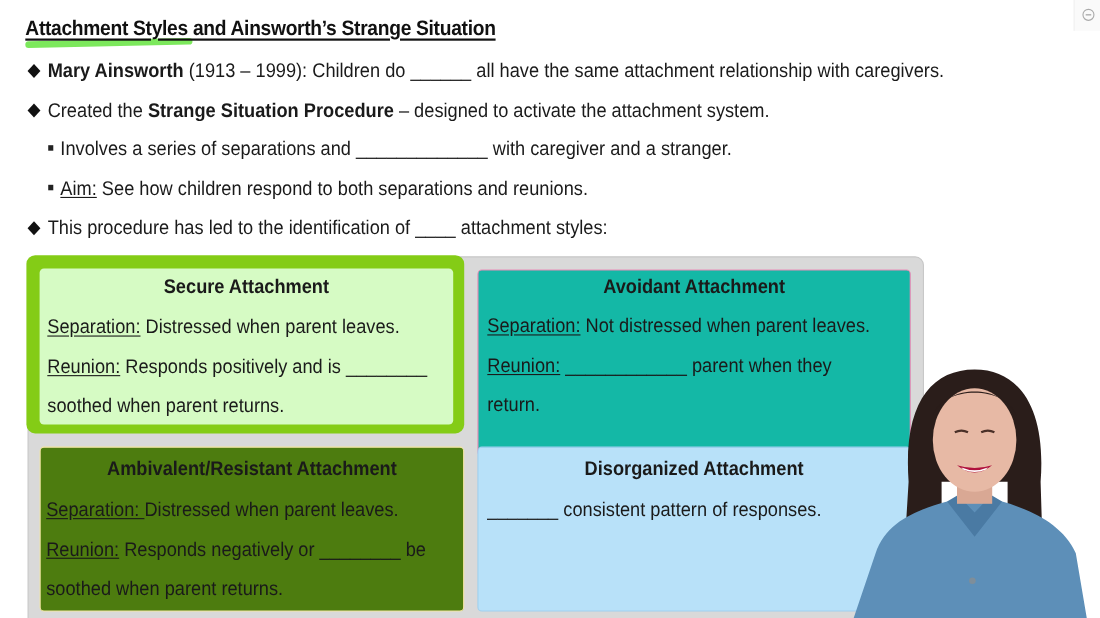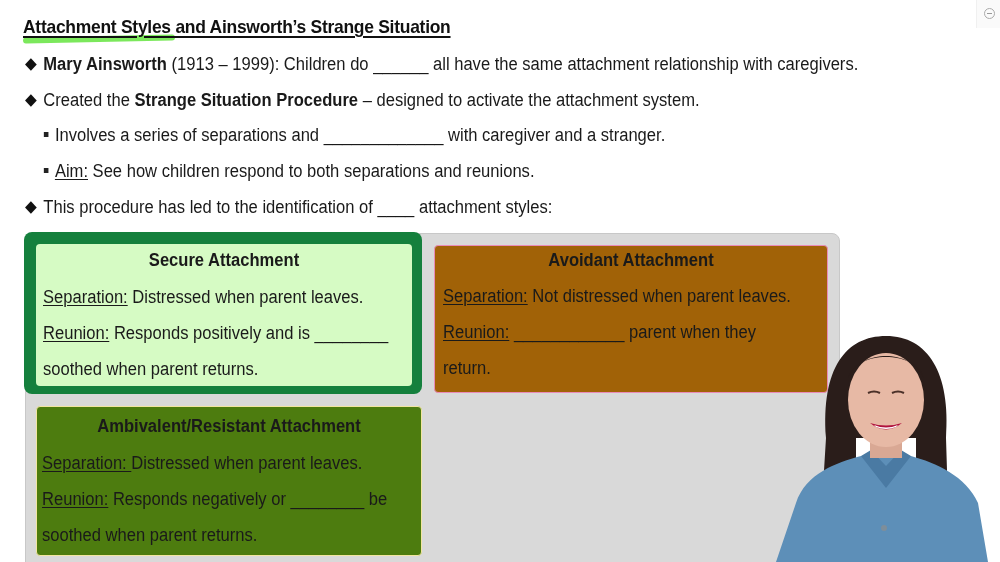--- a/index.html
+++ b/index.html
@@ -55,29 +55,29 @@
       transform: scaleX(0.92);
     }
     .card .card-line {
       position: absolute; left: 8px; font-size: 18px; white-space: nowrap;
       transform: scaleX(0.92); transform-origin: left center;
     }
     .card u { text-underline-offset: 2px; }
 
     .card-secure {
       left: 24px; top: 232px; width: 398px; height: 162px;
-      background: #15803d; border-radius: 8px;
+      background: #84cc16; border-radius: 8px;
     }
     .card-secure .inner {
       position: absolute; left: 12px; top: 12px; right: 10px; bottom: 8px;
       background: #d6fbc4; border-radius: 4px;
     }
     .card-avoidant {
-      left: 434px; top: 245px; width: 394px; height: 148px;
-      background: #a16207; border: 1.5px solid #ea8bb7;
+      left: 434px; top: 245px; width: 394px; height: 170px;
+      background: #14b8a6; border: 1.5px solid #ea8bb7;
     }
     .card-ambivalent {
       left: 36px; top: 406px; width: 386px; height: 150px;
       background: #4d7c0f; border: 1.5px solid #f2e6a0;
     }
     .card-disorganized {
       left: 434px; top: 406px; width: 394px; height: 150px;
       background: #b8e1f9; border: 1.5px solid #9fd0ef;
     }
 
@@ -142,20 +142,24 @@
     <div class="card-line" style="top:112px;">return.</div>
   </div>
 
   <div class="card card-ambivalent">
     <div class="card-title" style="top:9px;">Ambivalent/Resistant Attachment</div>
     <div class="card-line" style="top:46px; left:5px;"><u>Separation: </u><span>Distressed when parent leaves.</span></div>
     <div class="card-line" style="top:82px; left:5px;"><u>Reunion:</u><span> Responds negatively or ________ be</span></div>
     <div class="card-line" style="top:118px; left:5px;">soothed when parent returns.</div>
   </div>
 
+  <div class="card card-disorganized">
+    <div class="card-title" style="top:9px;">Disorganized Attachment</div>
+    <div class="card-line" style="top:46px;">_______ consistent pattern of responses.</div>
+  </div>
 
   <svg class="presenter" viewBox="0 0 234 234" xmlns="http://www.w3.org/2000/svg">
     <path d="M60 110 C55 40 80 8 120 8 C162 8 185 45 180 110 L182 175 L150 175 L150 110 L90 110 L90 175 L56 175 Z" fill="#2a1d1a"></path>
     <path d="M30 175 C40 145 70 135 95 128 L145 128 C170 135 200 148 212 175 L222 234 L10 234 Z" fill="#5d8fb8"></path>
     <path d="M95 128 L120 160 L145 128 L135 122 L120 138 L105 122 Z" fill="#4a7aa3"></path>
     <circle cx="121" cy="258" r="1" fill="#3e5f7e"></circle>
     <circle cx="118" cy="200" r="3" fill="#7e8e9a"></circle>
     <rect x="104" y="100" width="32" height="30" fill="#d9a894"></rect>
     <ellipse cx="120" cy="72" rx="38" ry="47" fill="#e7b9a5"></ellipse>
     <path d="M82 50 C90 22 150 22 158 50 C150 34 135 28 120 28 C105 28 90 34 82 50 Z" fill="#2a1d1a"></path>

